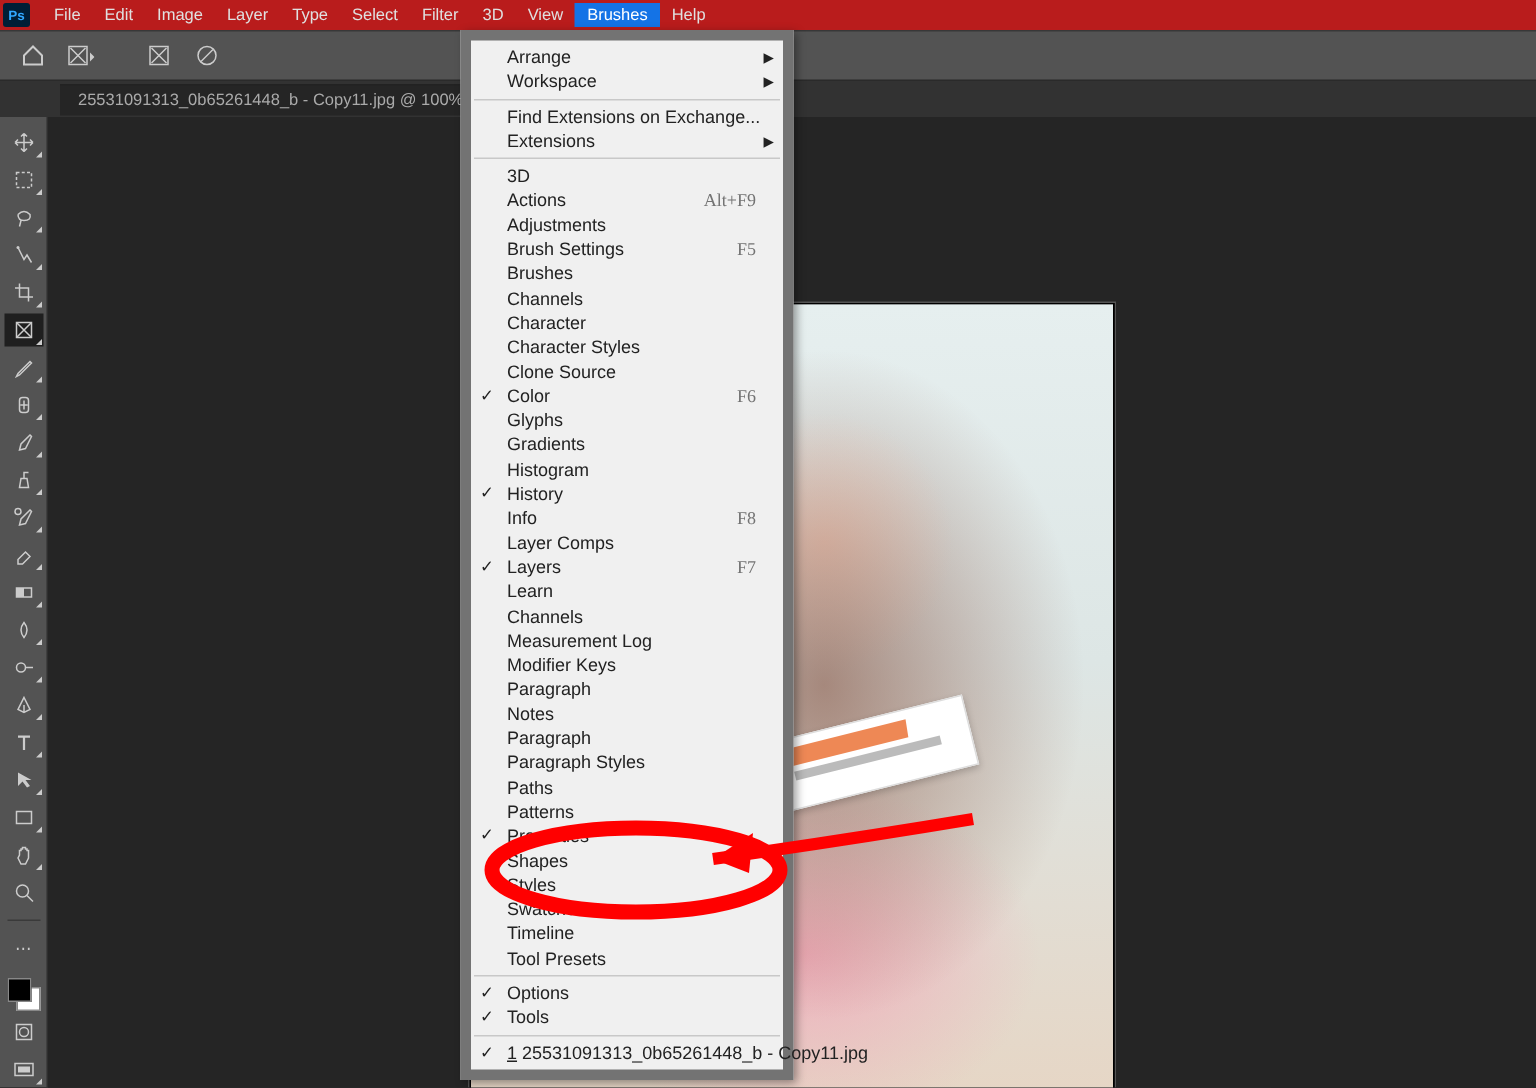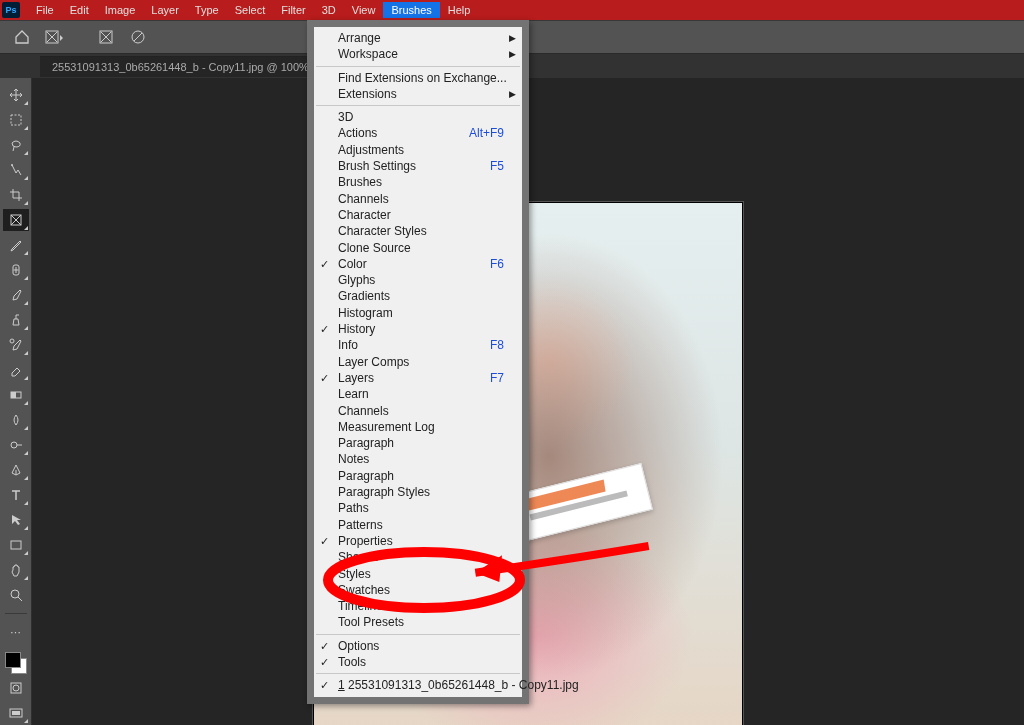--- a/index.html
+++ b/index.html
@@ -32,21 +32,21 @@
   radial-gradient(circle 120px at 55% 30%, rgba(250,220,205,.9), rgba(250,220,205,0) 72%),
   radial-gradient(ellipse 230px 170px at 52% 82%, rgba(240,170,185,.9), transparent 68%),
   linear-gradient(180deg,#e6efef 0%, #dde6e5 45%, #e6d6c5 100%);
 }
 .canvas-image .box { position: absolute; left: 48%; top: 52%; width: 130px; height: 48px; background: #fff; border: 1px solid #ddd; transform: rotate(-14deg); box-shadow: 0 2px 5px rgba(0,0,0,.2); }
 .canvas-image .box::before { content:""; position:absolute; left:8px; top:6px; width:80px; height:12px; background: #e85; transform: skewX(-5deg); }
 .canvas-image .box::after { content:""; position:absolute; left:8px; top:22px; width:100px; height:6px; background: #bbb; }
 
 .dropdown { position: absolute; left: 307px; top: 20px; width: 222px; background: #f0f0f0; border: 7px solid #737373; box-shadow: 2px 2px 6px rgba(0,0,0,.4); font-size: 12px; color: #222; z-index: 100; padding: 3px 0; }
 .dropdown .item { height: 16.3px; line-height: 16.3px; padding: 0 24px 0 24px; position: relative; white-space: nowrap; }
-.dropdown .item .shortcut { position: absolute; right: 18px; color: #1d4ed8; }
+.dropdown .item .shortcut { position: absolute; right: 18px; color: #737373; font-family: Liberation Serif, serif; }
 .dropdown .item .sub-arrow { position: absolute; right: 6px; font-size: 9px; }
 .dropdown .item .check { position: absolute; left: 6px; font-size: 11px; }
 .dropdown .sep { height: 1px; margin: 3px 2px; background: #c8c8c8; }
 
 .annotation { position: absolute; z-index: 200; pointer-events: none; }
 .annotation svg { width: 280px; height: 80px; }
 .annotation.circle { left: 294px; top: 544px; }
 .annotation.arrow { left: 402px; top: 526px; }
 
 .tri { position:absolute; right:1px; bottom:1px; width:0; height:0; border-left:4px solid transparent; border-bottom:4px solid #ccc; }
@@ -284,20 +284,21 @@
     <div class="item"><span>Glyphs</span></div>
     <div class="item"><span>Gradients</span></div>
     <div class="item"><span>Histogram</span></div>
     <div class="item"><span class="check">✓</span><span>History</span></div>
     <div class="item"><span>Info</span><span class="shortcut">F8</span></div>
     <div class="item"><span>Layer Comps</span></div>
     <div class="item"><span class="check">✓</span><span>Layers</span><span class="shortcut">F7</span></div>
     <div class="item"><span>Learn</span></div>
     <div class="item"><span>Channels</span></div>
     <div class="item"><span>Measurement Log</span></div>
+    <div class="item"><span>Modifier Keys</span></div>
     <div class="item"><span>Paragraph</span></div>
     <div class="item"><span>Notes</span></div>
     <div class="item"><span>Paragraph</span></div>
     <div class="item"><span>Paragraph Styles</span></div>
     <div class="item"><span>Paths</span></div>
     <div class="item"><span>Patterns</span></div>
     <div class="item"><span class="check">✓</span><span>Properties</span></div>
     <div class="item"><span>Shapes</span></div>
     <div class="item"><span>Styles</span></div>
     <div class="item"><span>Swatches</span></div>

